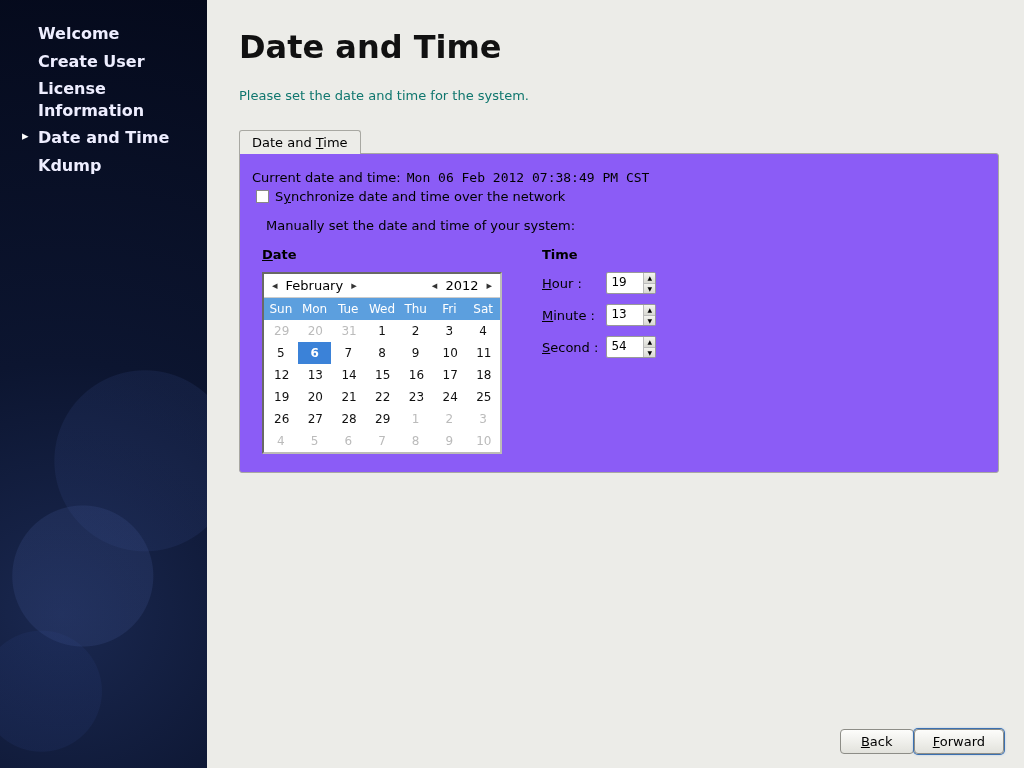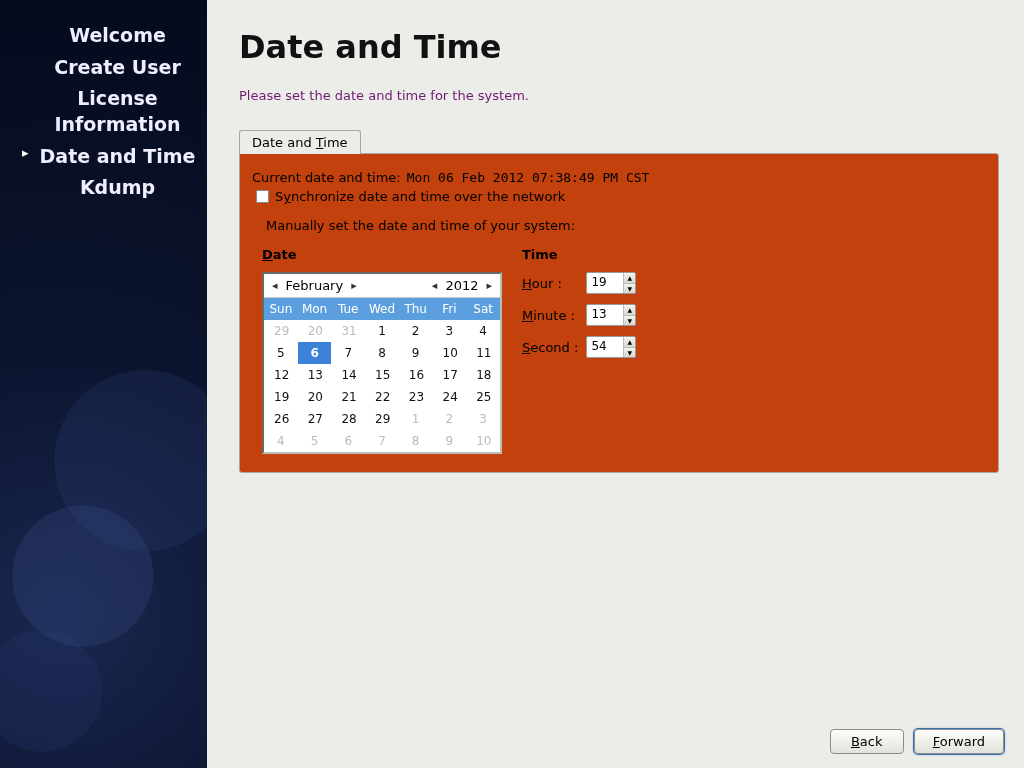--- a/index.html
+++ b/index.html
@@ -29,26 +29,25 @@
     inset: 0;
     background:
       radial-gradient(circle at 40% 75%, rgba(60,80,140,0.25) 0 70px, transparent 71px),
       radial-gradient(circle at 70% 60%, rgba(50,70,130,0.2) 0 90px, transparent 91px),
       radial-gradient(circle at 20% 90%, rgba(40,60,120,0.2) 0 60px, transparent 61px);
     pointer-events: none;
   }
   .sidebar-item {
     padding: 3px 10px 3px 38px;
     font-weight: bold;
-    font-size: 19px;
+    font-size: 16px;
     color: #eef;
     cursor: pointer;
     position: relative;
     line-height: 1.35;
-    text-align: center;
   }
   .sidebar-item.current::before {
     content: "▸";
     position: absolute;
     left: 22px;
     top: 3px;
     font-size: 13px;
     color: #fff;
   }
   .main {
@@ -60,55 +59,55 @@
     padding: 28px 20px 14px 32px;
   }
   .page-title {
     font-size: 32px;
     font-weight: bold;
     color: #111;
     margin: 0 0 22px 0;
   }
   .page-subtitle {
     font-size: 13px;
-    color: #701a75;
+    color: #0f766e;
     margin-bottom: 26px;
   }
   .tab-container { flex: 1; }
   .tabs { display: flex; }
   .tab {
     background: #ecece8;
     border: 1px solid #a8a8a2;
     border-bottom: none;
     border-radius: 3px 3px 0 0;
     padding: 4px 12px;
     font-size: 13px;
     position: relative;
     top: 1px;
     z-index: 2;
   }
   .panel {
     border: 1px solid #a8a8a2;
     border-radius: 0 3px 3px 3px;
     padding: 12px 12px 18px 12px;
-    background: #c2410c;
+    background: #8b5cf6;
     width: 760px;
   }
   .row { margin: 4px 0; display: flex; align-items: center; gap: 6px; }
   .mono { font-family: "DejaVu Sans Mono", monospace; font-size: 13px; }
   .check {
     width: 13px; height: 13px;
     border: 1px solid #888;
     background: #fff;
     display: inline-block;
   }
   .subsection { margin: 14px 0 0 14px; }
   .datetime-cols {
     display: flex;
-    gap: 20px;
+    gap: 40px;
     margin-top: 14px;
     margin-left: 10px;
   }
   .col-head { font-weight: bold; margin-bottom: 10px; }
   .calendar {
     border: 2px inset #bdbdb7;
     background: #fff;
     width: 240px;
   }
   .cal-header {
@@ -185,21 +184,20 @@
     align-items: center;
     justify-content: center;
     font-size: 6px;
     background: linear-gradient(#f4f4f0,#d8d8d2);
     cursor: pointer;
   }
   .spinner .btns div:first-child { border-bottom: 1px solid #bbb; }
   .footer {
     display: flex;
     justify-content: flex-end;
-    gap: 10px;
     padding-top: 10px;
   }
   .btn {
     min-width: 74px;
     padding: 4px 18px;
     border: 1px solid #8d8d87;
     border-radius: 4px;
     background: linear-gradient(#fdfdfb,#e2e2dc);
     font-size: 13px;
     text-align: center;

